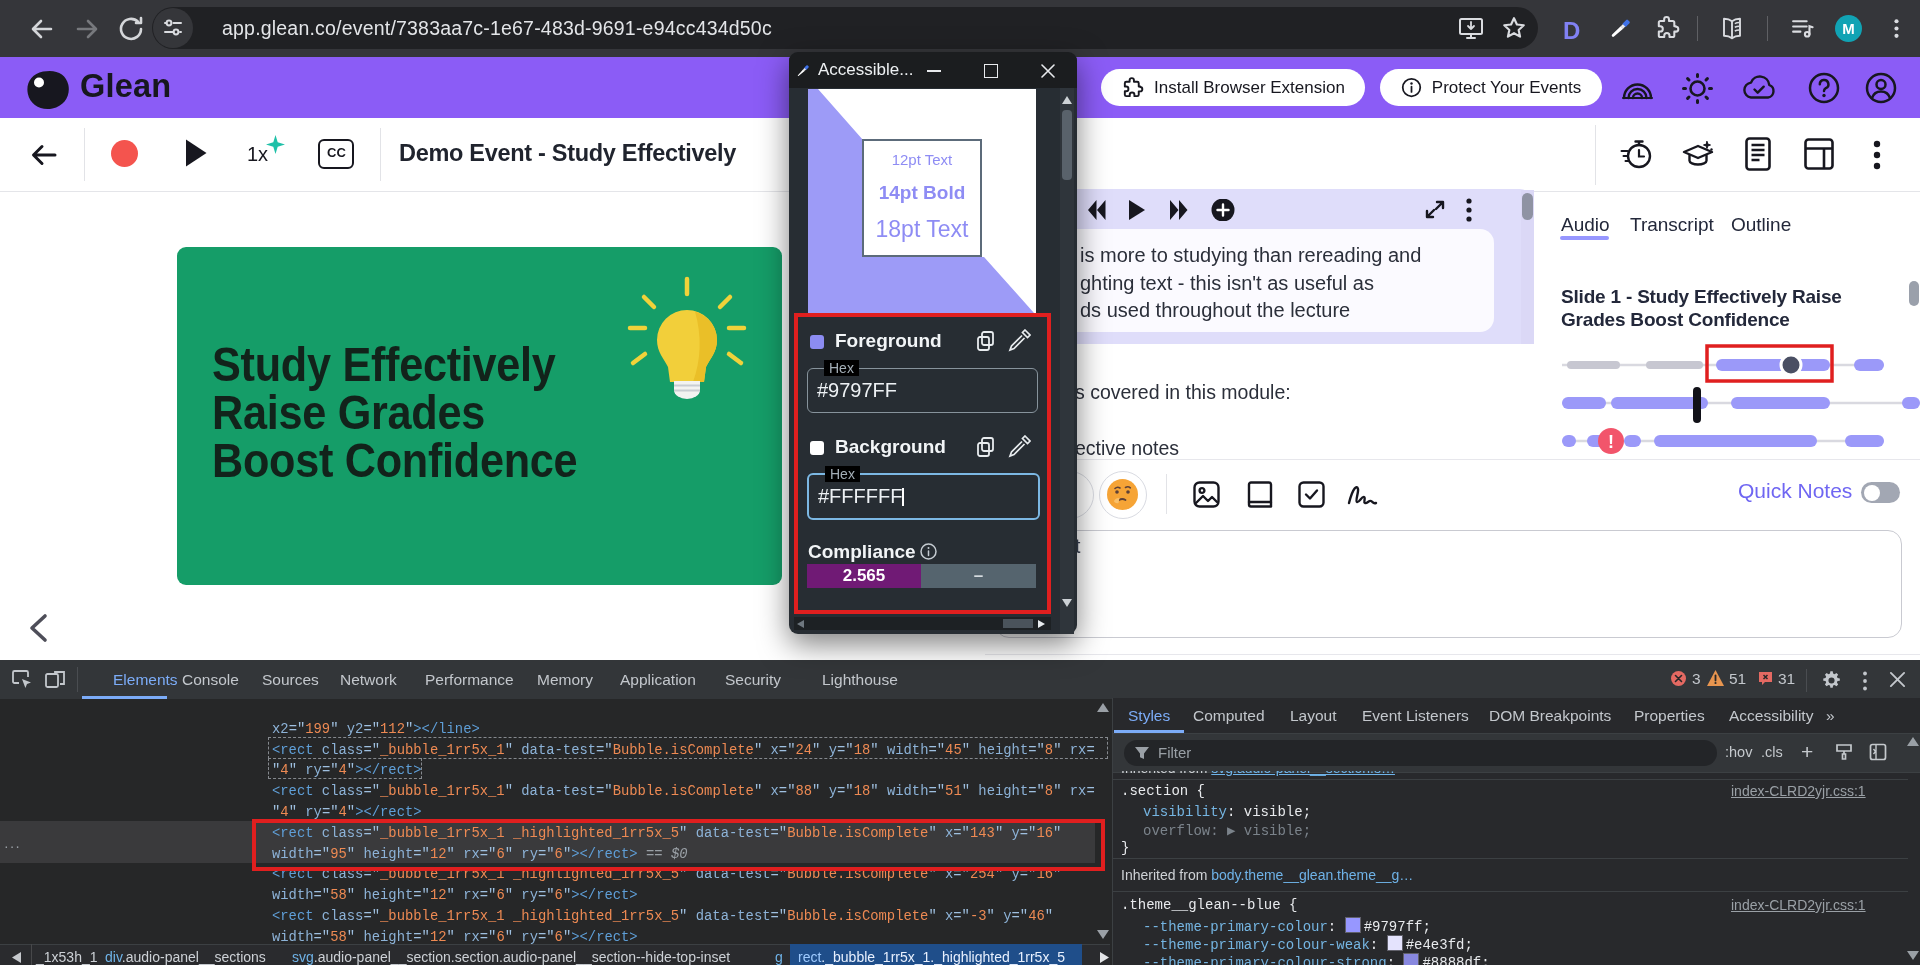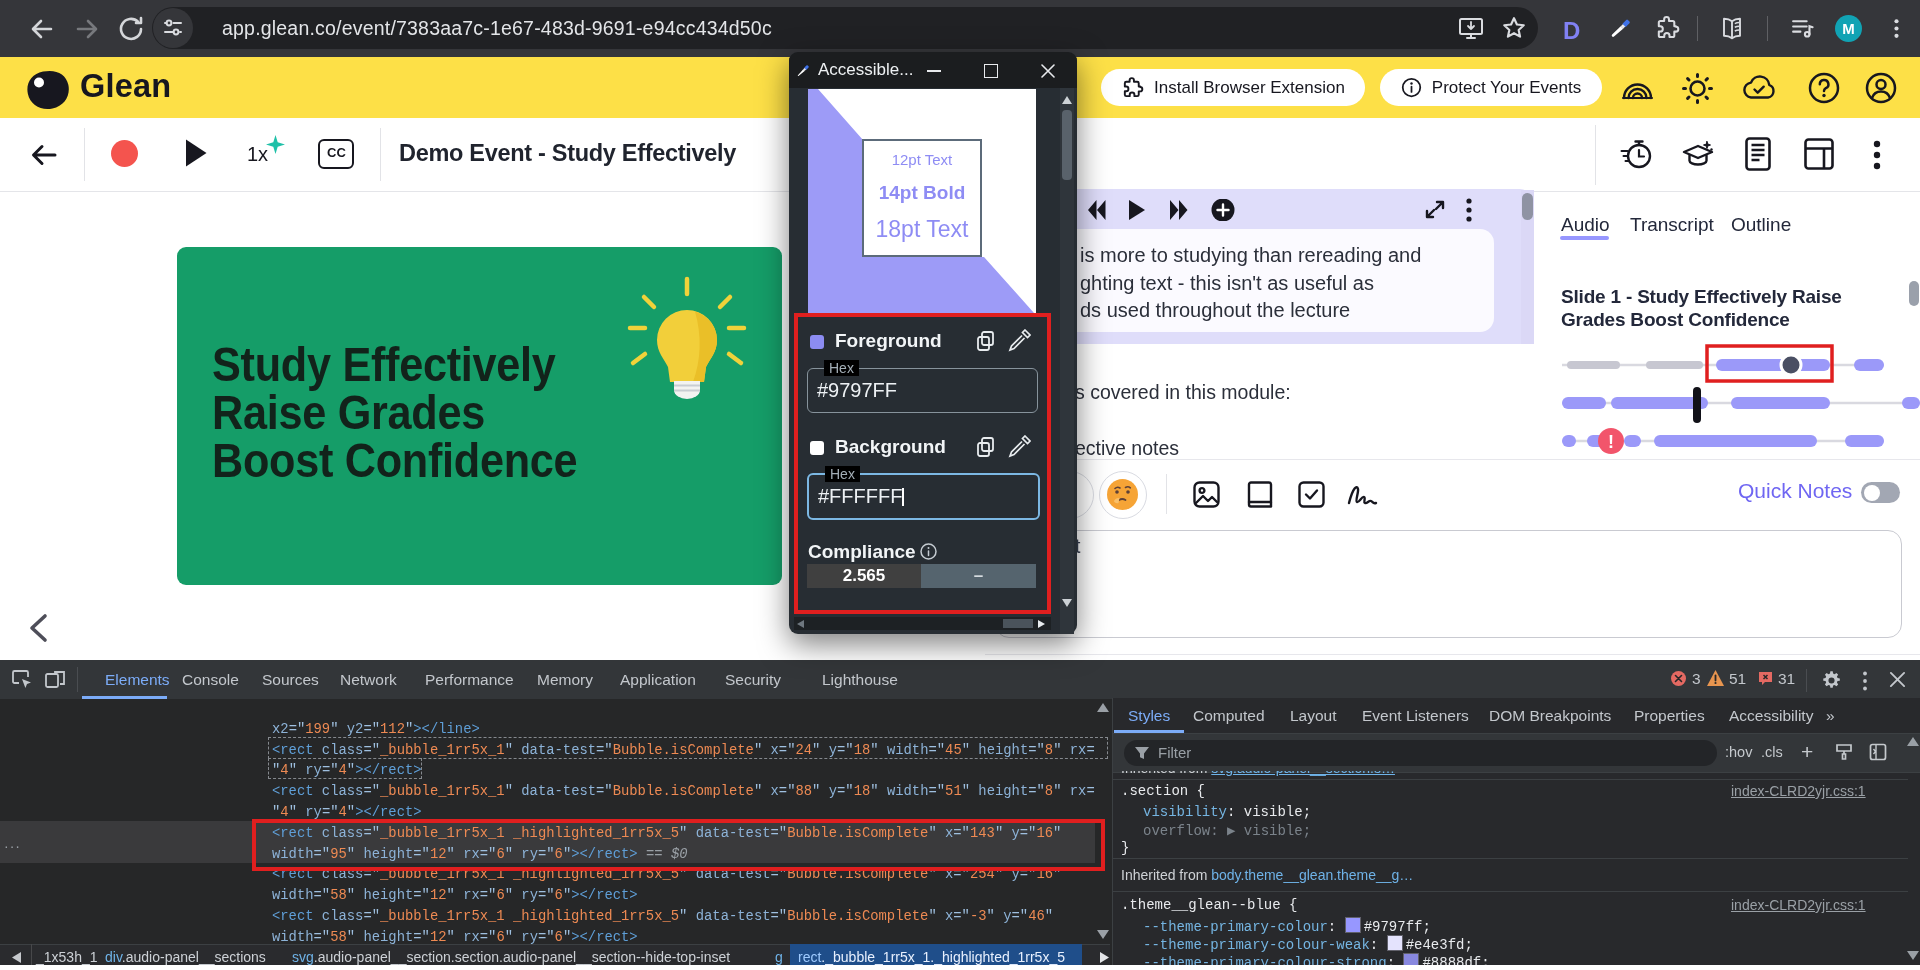--- a/index.html
+++ b/index.html
@@ -5,21 +5,21 @@
 html,body{margin:0;padding:0;background:#fff;}
 #root{position:relative;width:1920px;height:965px;overflow:hidden;font-family:"Liberation Sans",sans-serif;background:#fff;}
 .abs{position:absolute;}
 .mono{font-family:"Liberation Mono",monospace;}
 svg{display:block;}
 
 #bbar{left:0;top:0;width:1920px;height:57px;background:#35363a;}
 #urlpill{left:152px;top:7px;width:1386px;height:42px;border-radius:21px;background:#202124;}
 #urltext{left:222px;top:17px;font-size:19.5px;color:#e3e5e8;letter-spacing:0.2px;}
 
-#ghead{left:0;top:57px;width:1920px;height:61px;background:#fde047;}
+#ghead{left:0;top:57px;width:1920px;height:61px;background:#8b5cf6;}
 .gbtn{height:37px;border-radius:19px;background:#fff;color:#17171f;font-size:17px;font-weight:500;display:flex;align-items:center;top:12px;}
 
 #tbar2{left:0;top:118px;width:1920px;height:73px;background:#fff;border-bottom:1px solid #e4e5e9;}
 .vdiv{position:absolute;width:1px;background:#e2e3e7;}
 
 #gcard{left:177px;top:247px;width:605px;height:338px;background:#159d68;border-radius:9px;}
 #gcardtxt{left:35px;top:94px;font-weight:700;font-size:48px;line-height:48px;color:#12231b;letter-spacing:-0.3px;transform:scaleX(0.9);transform-origin:left top;}
 .ptxt{color:#2b2f3a;}
 
 #dt{left:0;top:660px;width:1920px;height:310px;background:#262728;}
@@ -315,21 +315,21 @@
   <div id="dtbar" class="abs"></div>
   <svg class="abs" style="left:11px;top:9px" width="22" height="22" viewBox="0 0 22 22" fill="none" stroke="#c3c7cc" stroke-width="1.8">
         <path d="M8 14H3.5A1.5 1.5 0 0 1 2 12.5v-9A1.5 1.5 0 0 1 3.5 2h12A1.5 1.5 0 0 1 17 3.5V8"></path>
         <path d="M11 10l9 3.4-4 1.6-1.6 4z" fill="#c3c7cc" stroke="none"></path>
       </svg>
   <svg class="abs" style="left:44px;top:9px" width="22" height="22" viewBox="0 0 22 22" fill="none" stroke="#c3c7cc" stroke-width="1.8">
         <rect x="2" y="5" width="12" height="13" rx="1.5"></rect>
         <path d="M11 5V3h9v12h-4"></path>
       </svg>
   <div class="vdiv" style="left:77px;top:7px;height:25px;background:#4a4d51"></div>
-  <div class="dttab dtsel" style="left:105px">Elements</div>
+  <div class="dttab dtsel" style="left:113px">Elements</div>
   <div class="abs" style="left:82px;top:36px;width:85px;height:3px;background:#7cacf8"></div>
   <div class="dttab" style="left:182px">Console</div>
   <div class="dttab" style="left:262px">Sources</div>
   <div class="dttab" style="left:340px">Network</div>
   <div class="dttab" style="left:425px">Performance</div>
   <div class="dttab" style="left:537px">Memory</div>
   <div class="dttab" style="left:620px">Application</div>
   <div class="dttab" style="left:725px">Security</div>
   <div class="dttab" style="left:822px">Lighthouse</div>
   <div class="abs" style="left:1671px;top:11px;width:15px;height:15px;border-radius:50%;background:#e46962"></div>
@@ -515,21 +515,21 @@
   <div class="hexbox" style="top:421px;border-color:#7cb8e4;border-width:2px">
     <div class="hexlbl">Hex</div>
     <div class="hexval">#FFFFFF<span style="display:inline-block;width:1.5px;height:18px;background:#fff;vertical-align:-3px"></span></div>
   </div>
   <div class="wlbl abs" style="left:19px;top:489px">Compliance</div>
   <svg class="abs" style="left:131px;top:491px" width="17" height="17" viewBox="0 0 17 17" fill="none" stroke="#c4cbd1" stroke-width="1.5">
         <circle cx="8.5" cy="8.5" r="7.5"></circle>
         <path d="M8.5 8v4.5" stroke-linecap="round"></path>
         <circle cx="8.5" cy="5" r="1" fill="#c4cbd1" stroke="none"></circle>
       </svg>
-  <div class="abs" style="left:18px;top:512px;width:114px;height:24px;background:#404040;color:#fff;font-weight:700;font-size:17px;text-align:center;line-height:24px">2.565</div>
+  <div class="abs" style="left:18px;top:512px;width:114px;height:24px;background:#701a75;color:#fff;font-weight:700;font-size:17px;text-align:center;line-height:24px">2.565</div>
   <div class="abs" style="left:132px;top:512px;width:115px;height:24px;background:#55646e;color:#d6dce0;font-weight:700;font-size:17px;text-align:center;line-height:24px">–</div>
 
   <div class="abs" style="left:5px;top:565px;width:257px;height:13px;background:#1d2124"></div>
   <svg class="abs" style="left:8px;top:568px" width="7" height="8" viewBox="0 0 7 8">
         <path d="M0 4l7-4v8z" fill="#6f7880"></path>
       </svg>
   <div class="abs" style="left:214px;top:567px;width:30px;height:9px;background:#4a535b"></div>
   <svg class="abs" style="left:249px;top:568px" width="7" height="8" viewBox="0 0 7 8">
         <path d="M7 4L0 0v8z" fill="#e8ecef"></path>
       </svg>

